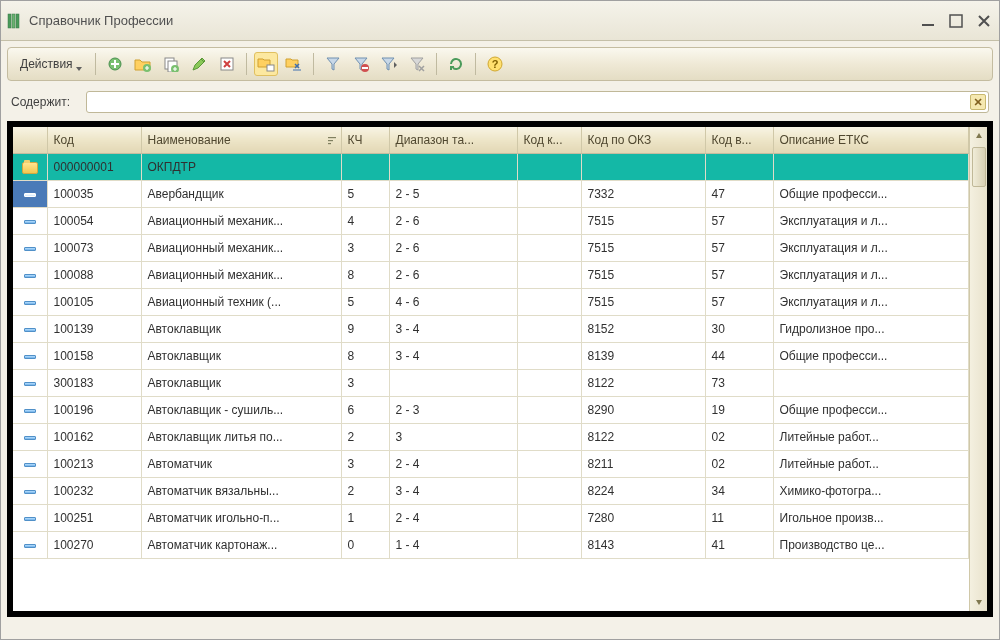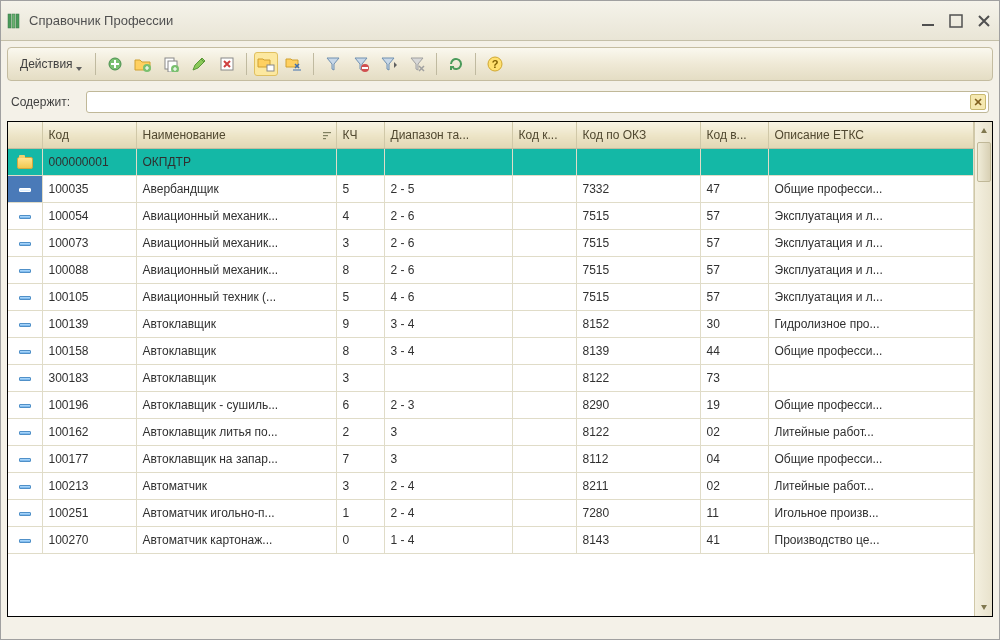--- a/index.html
+++ b/index.html
@@ -107,21 +107,21 @@
     border-radius: 2px;
     display: inline-flex; align-items: center; justify-content: center;
     font-size: 11px; font-weight: bold;
     color: #806020;
     cursor: pointer;
   }
   
   .grid-wrap {
     flex: 1;
     margin: 0 6px 22px 6px;
-    border: 1px solid #000000;
+    border: 6px solid #000000;
     background: #fff;
     display: flex;
     overflow: hidden;
   }
   table.grid {
     border-collapse: collapse;
     width: 100%;
     table-layout: fixed;
   }
   .grid th {
@@ -517,39 +517,39 @@
               <td>Автоклавщик литья по...</td>
               <td>2</td>
               <td>3</td>
               <td></td>
               <td>8122</td>
               <td>02</td>
               <td>Литейные работ...</td>
             </tr>
             <tr>
               <td class="icon-cell"><span class="row-icon item"></span></td>
-              <td>100177</td>
-              <td>Автоклавщик на запар...</td>
-              <td>7</td>
-              <td>3</td>
-              <td></td>
-              <td>8112</td>
-              <td>04</td>
-              <td>Общие професси...</td>
-            </tr>
-            <tr>
-              <td class="icon-cell"><span class="row-icon item"></span></td>
               <td>100213</td>
               <td>Автоматчик</td>
               <td>3</td>
               <td>2 - 4</td>
               <td></td>
               <td>8211</td>
               <td>02</td>
               <td>Литейные работ...</td>
+            </tr>
+            <tr>
+              <td class="icon-cell"><span class="row-icon item"></span></td>
+              <td>100232</td>
+              <td>Автоматчик вязальны...</td>
+              <td>2</td>
+              <td>3 - 4</td>
+              <td></td>
+              <td>8224</td>
+              <td>34</td>
+              <td>Химико-фотогра...</td>
             </tr>
             <tr>
               <td class="icon-cell"><span class="row-icon item"></span></td>
               <td>100251</td>
               <td>Автоматчик игольно-п...</td>
               <td>1</td>
               <td>2 - 4</td>
               <td></td>
               <td>7280</td>
               <td>11</td>

